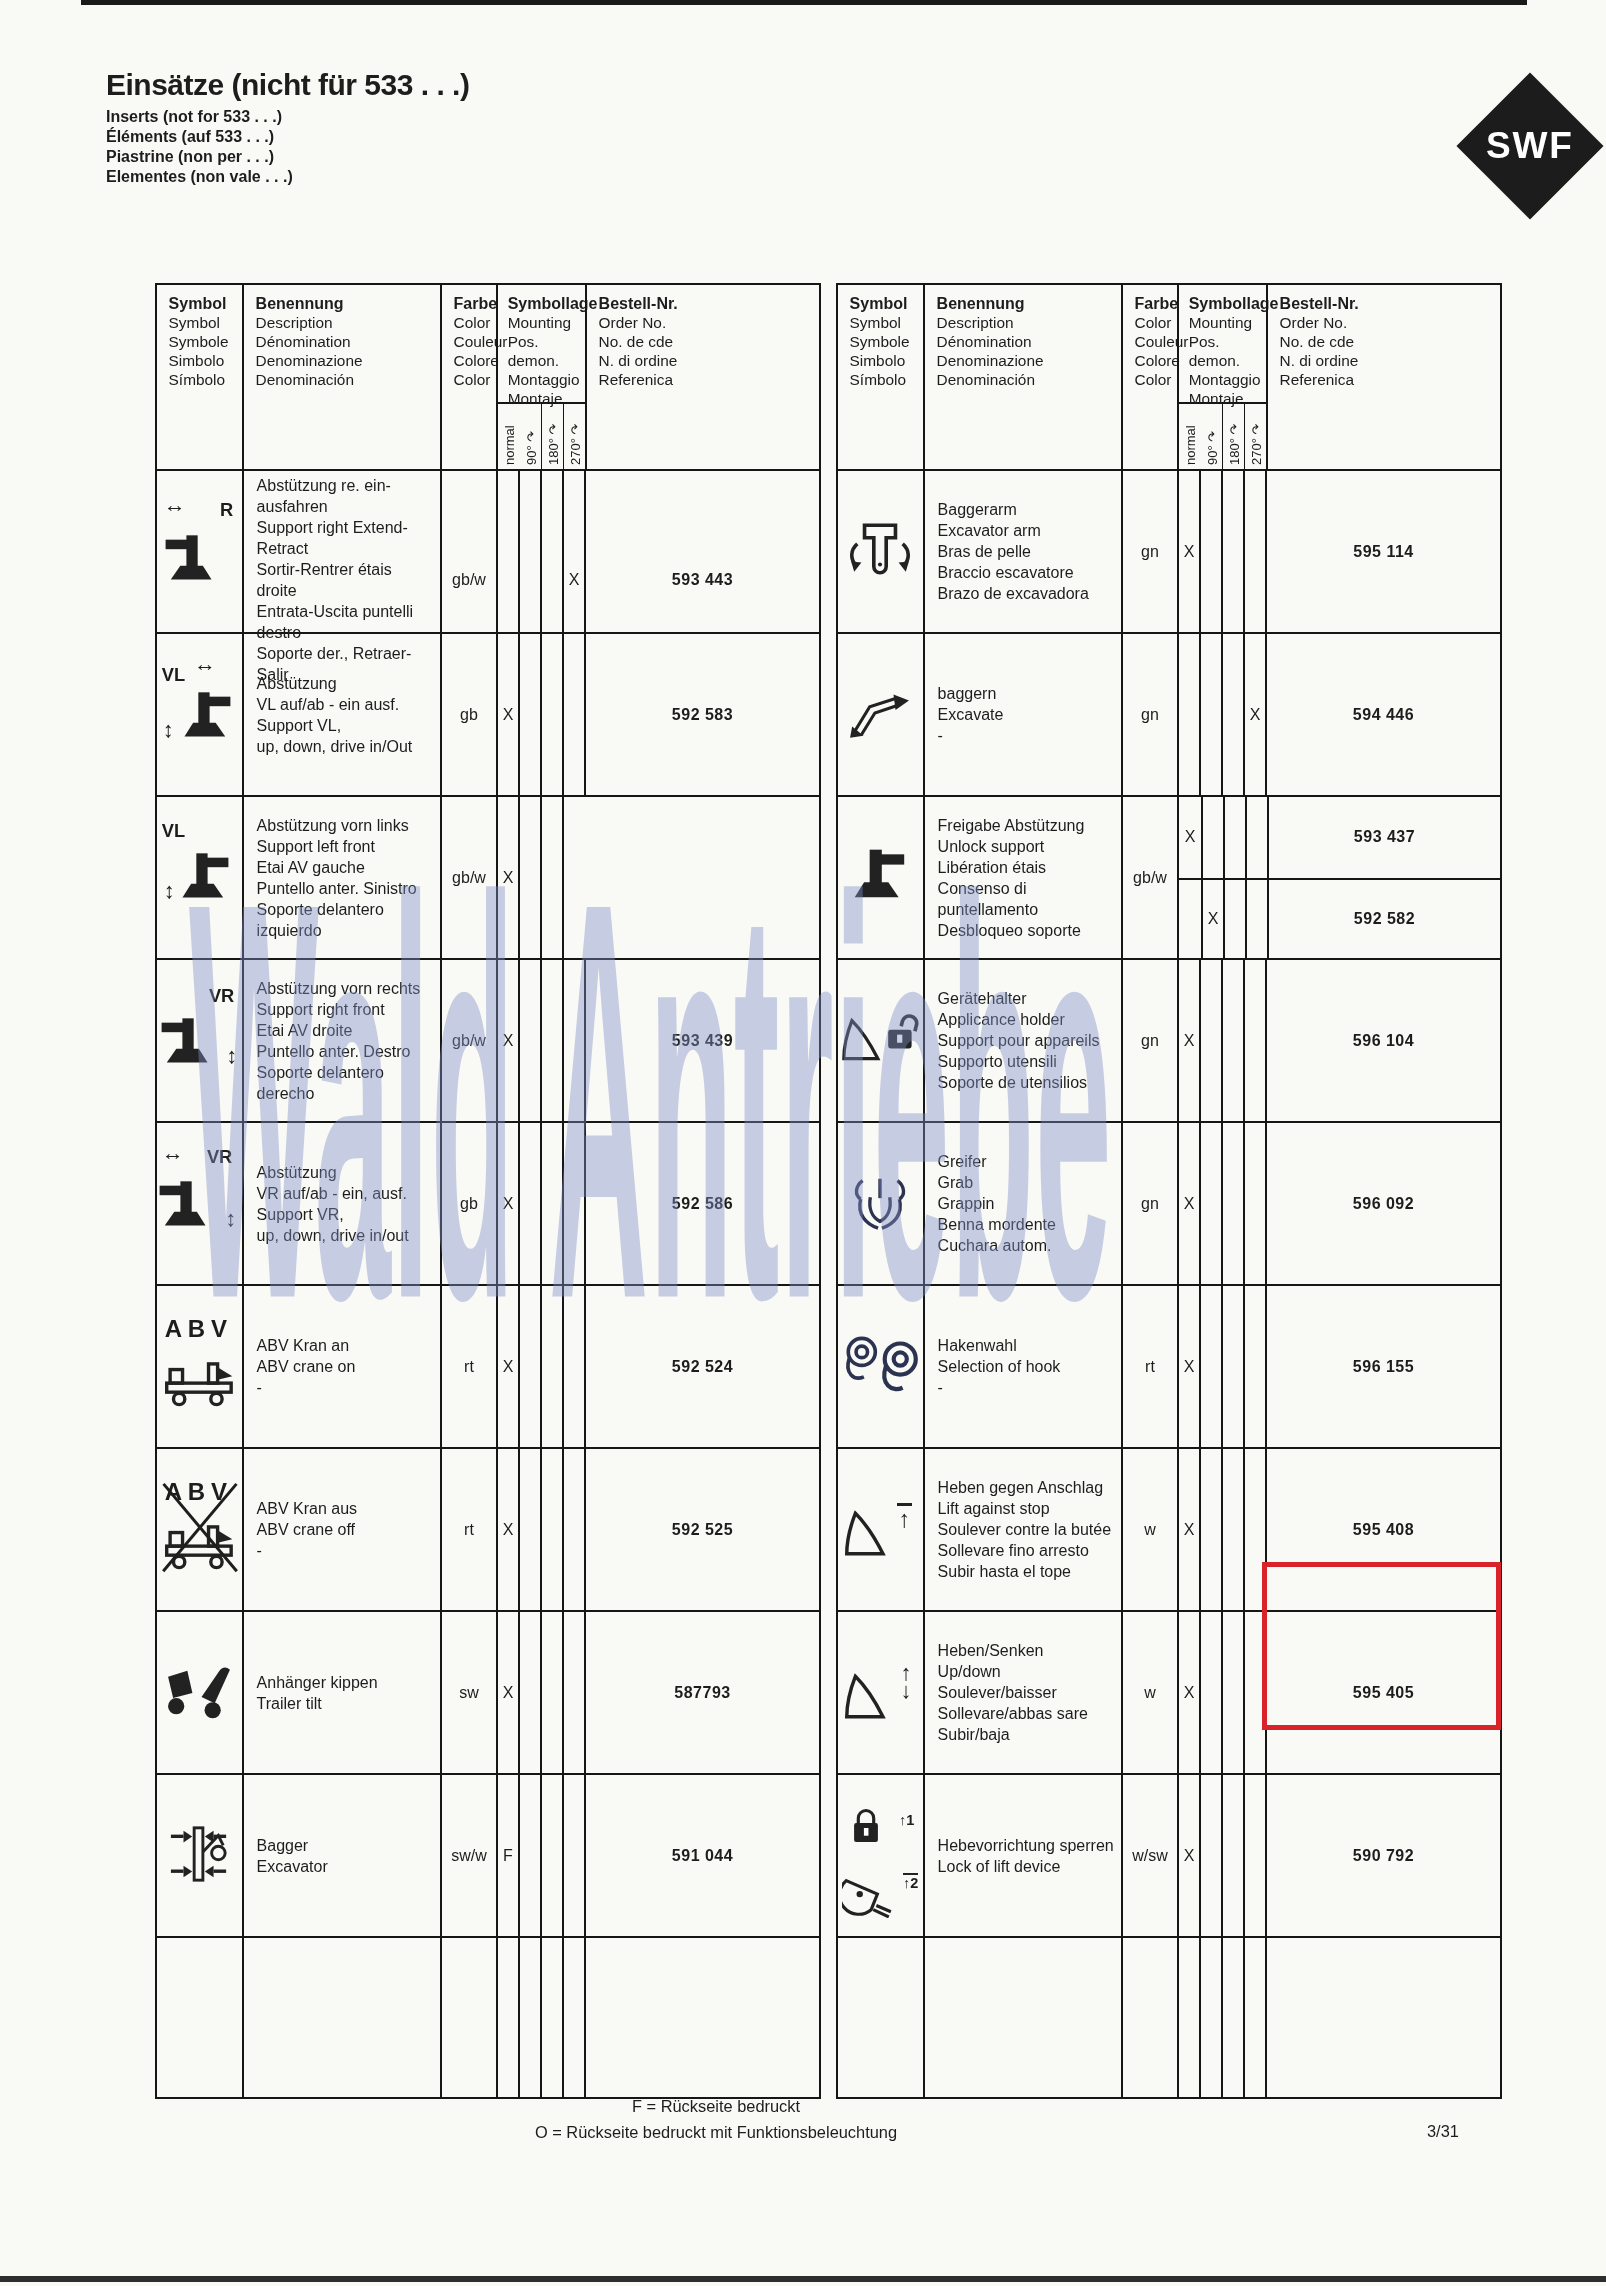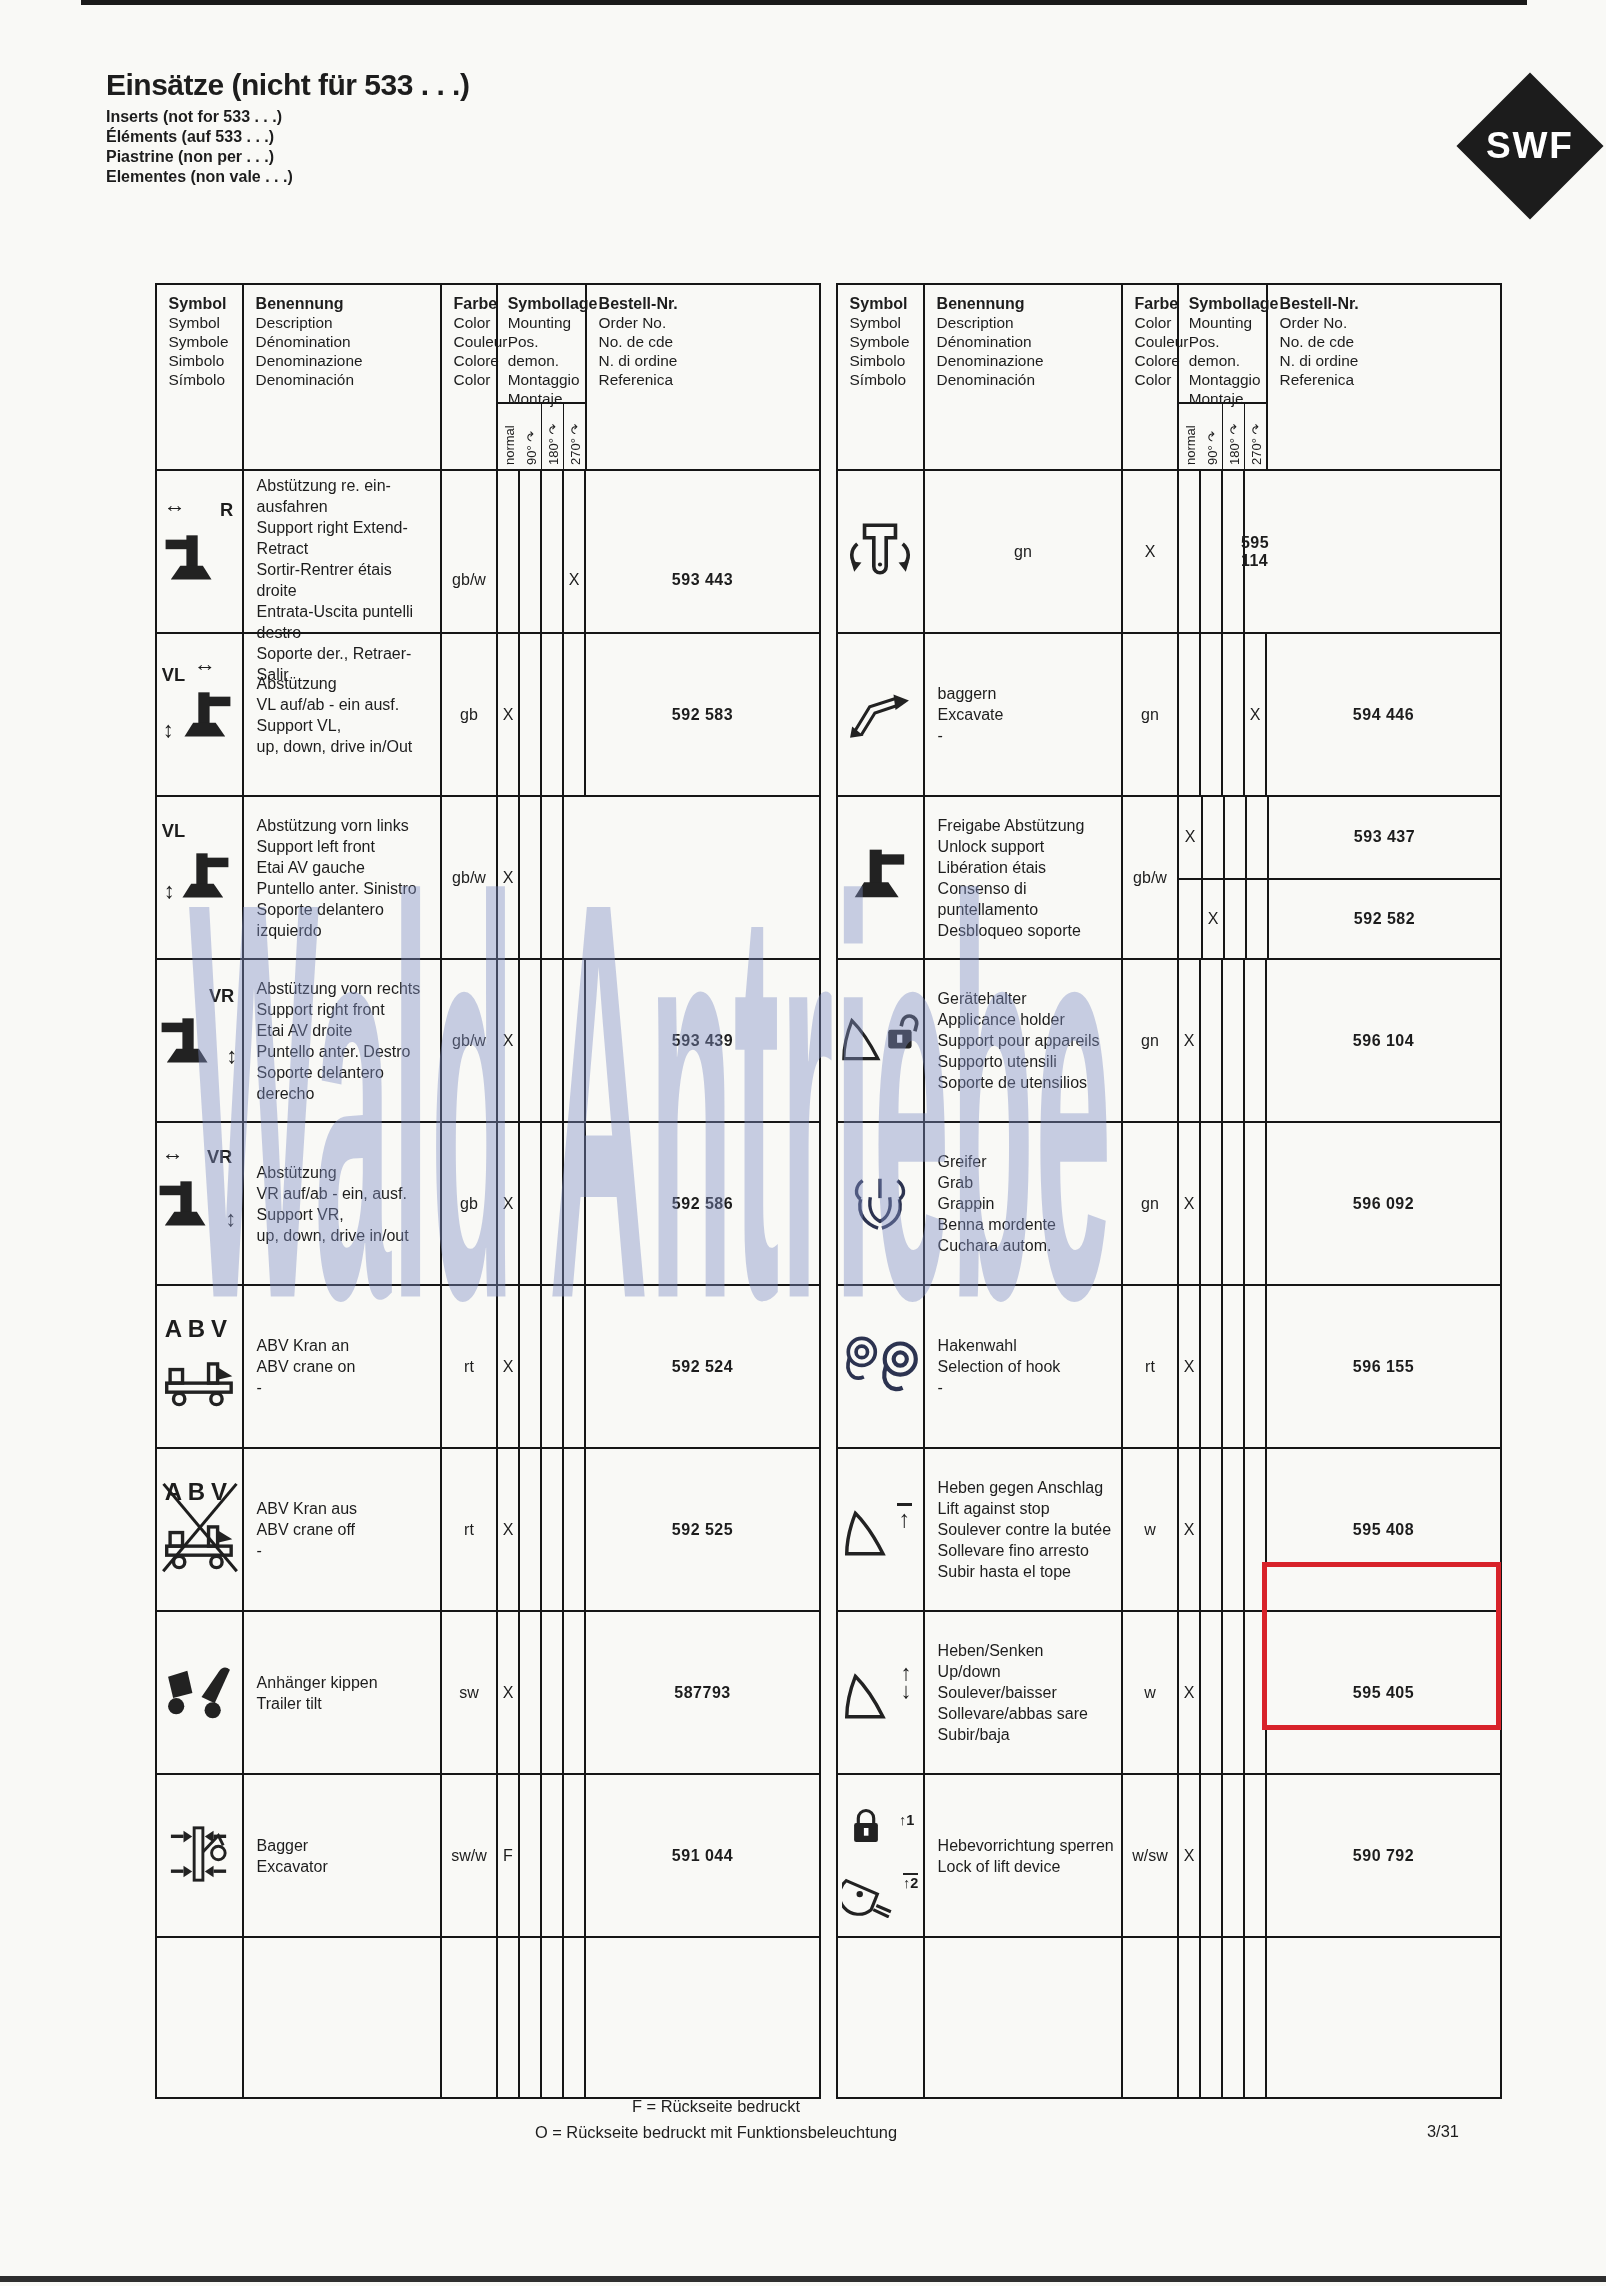--- a/index.html
+++ b/index.html
@@ -439,20 +439,27 @@
 N. di ordine
 Referenica</span></div>
     </div>
 
     <div class="row">
       <div class="c sym">
         <svg class="ic" style="left:8.7px;top:46px" width="66" height="62" viewBox="0 0 64 58">
             <use href="#d-tpost"></use>
           </svg>
       </div>
+      <div class="c desc">
+          <span>Baggerarm
+Excavator arm
+Bras de pelle
+Braccio escavatore
+Brazo de excavadora</span>
+        </div>
       <div class="c farbe">gn</div>
       <div class="c m">X</div>
       <div class="c m"></div>
       <div class="c m"></div>
       <div class="c m"></div>
       <div class="c order">595 114</div>
     </div>
 
     <div class="row">
       <div class="c sym">

